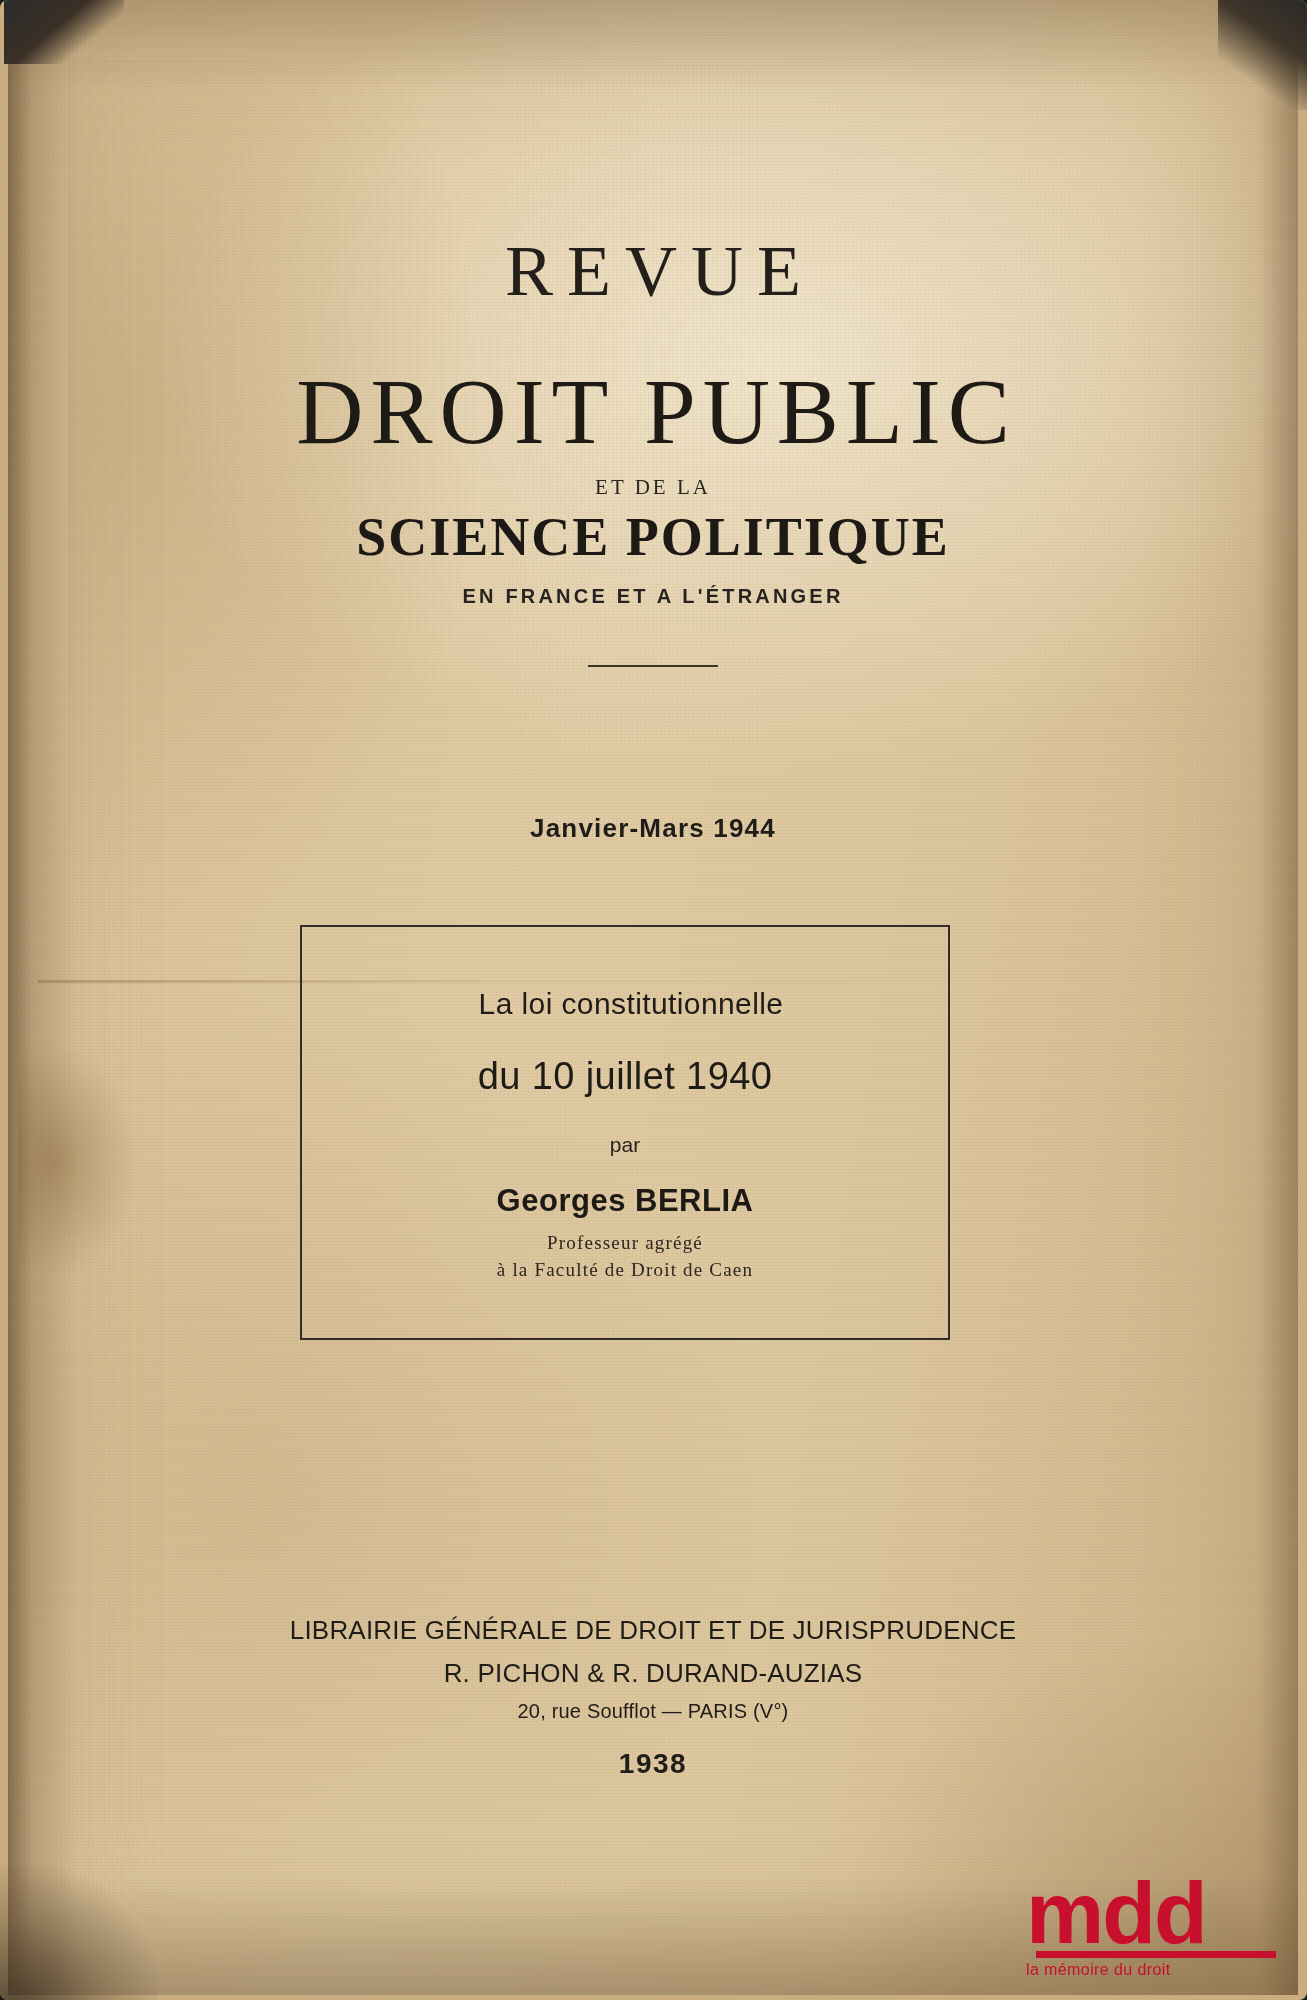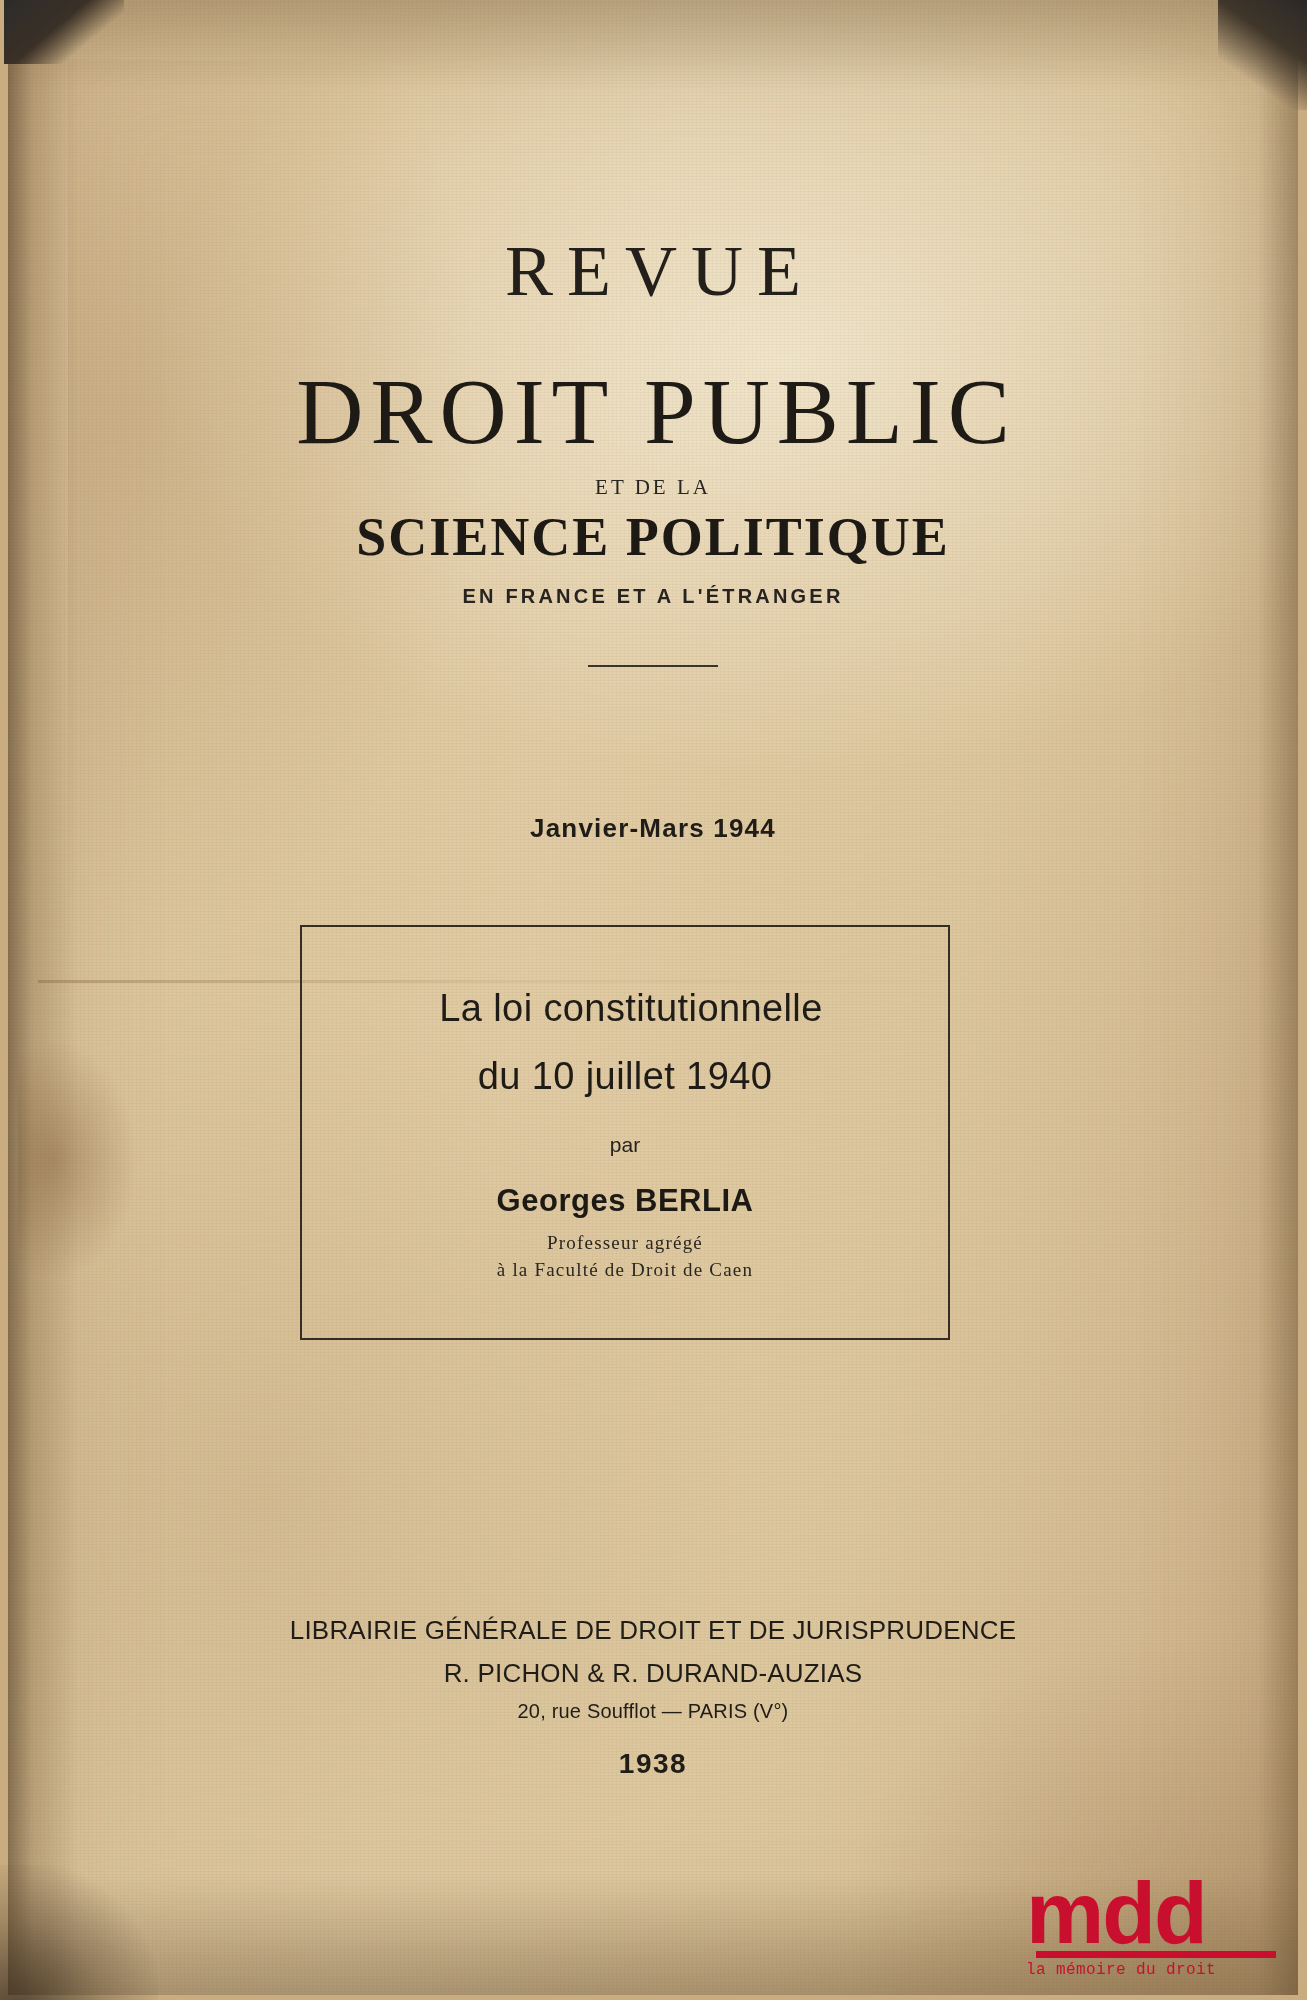--- a/index.html
+++ b/index.html
@@ -7,20 +7,21 @@
     padding: 0;
     background: #1a1a1a;
   }
   #page {
     position: relative;
     width: 1307px;
     height: 2000px;
     overflow: hidden;
     background: #c9ad80;
     font-family: "Liberation Sans", sans-serif;
+    border-radius: 8px;
   }
 
   
   .cover {
     position: absolute;
     left: 8px;
     top: 0px;
     width: 1290px;
     height: 1995px;
     background:
@@ -206,21 +207,21 @@
     left: 292px;
     width: 650px;
     height: 415px;
     border: 2px solid #332d25;
     box-sizing: border-box;
   }
   .tb-line1 {
     position: absolute;
     top: 60px; left: 0; right: 0;
     font-family: "Liberation Sans", sans-serif;
-    font-size: 38px;
+    font-size: 30px;
     letter-spacing: 0.4px;
     color: #1f1c17;
     padding-left: 12px;
   }
   .tb-line2 {
     position: absolute;
     top: 128px; left: 0; right: 0;
     font-family: "Liberation Sans", sans-serif;
     font-size: 38px;
     letter-spacing: 0.4px;
@@ -311,21 +312,21 @@
     color: #c8102e;
     letter-spacing: -2px;
   }
   .logo-bar {
     height: 7px;
     background: #c8102e;
     margin: 2px 0 3px auto;
     width: 240px;
   }
   .logo-sub {
-    font-family: Liberation Mono, monospace;
+    font-family: Liberation Sans, sans-serif;
     font-size: 16px;
     color: #c8102e;
     letter-spacing: 0.4px;
   }
 </style>
 </head>
 <body>
 
 <div id="page">
   <div class="cover">

